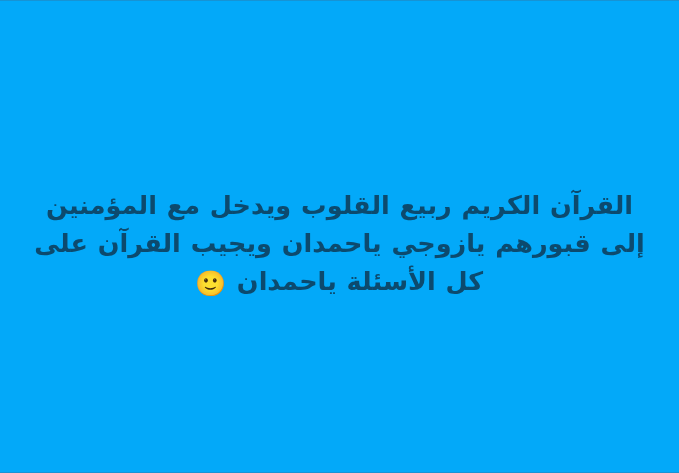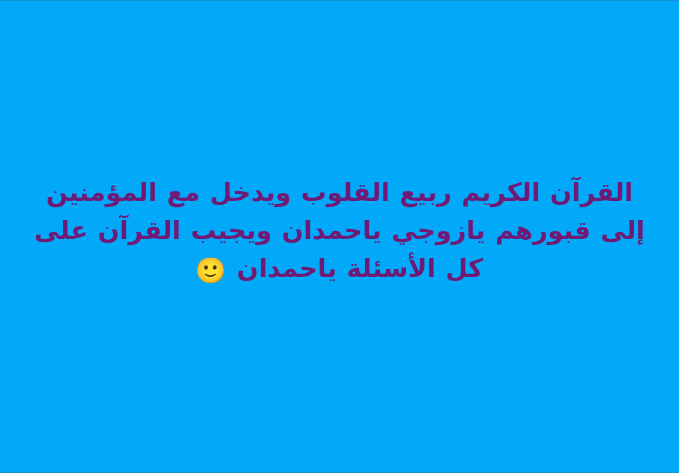--- a/index.html
+++ b/index.html
@@ -67,17 +67,17 @@
     vertical-align: -2px;
   }
 </style>
 </head>
 <body>
 
 <div id="image-post" style="background-color: rgb(3, 169, 249); border-top-color: rgb(23, 147, 212); border-bottom-color: rgb(23, 147, 212);">
 
   <div id="post-text-block">
 
-    <p id="post-text" style="color: #701a75;">القرآن الكريم ربيع القلوب ويدخل مع المؤمنين إلى قبورهم يازوجي ياحمدان ويجيب القرآن على كل الأسئلة ياحمدان <span class="emoji">🙂</span></p>
+    <p id="post-text" style="color: #0c4a6e; margin-top: 13px;">القرآن الكريم ربيع القلوب ويدخل مع المؤمنين إلى قبورهم يازوجي ياحمدان ويجيب القرآن على كل الأسئلة ياحمدان <span class="emoji">🙂</span></p>
 
   </div>
 
 </div>
 
 </body></html>

